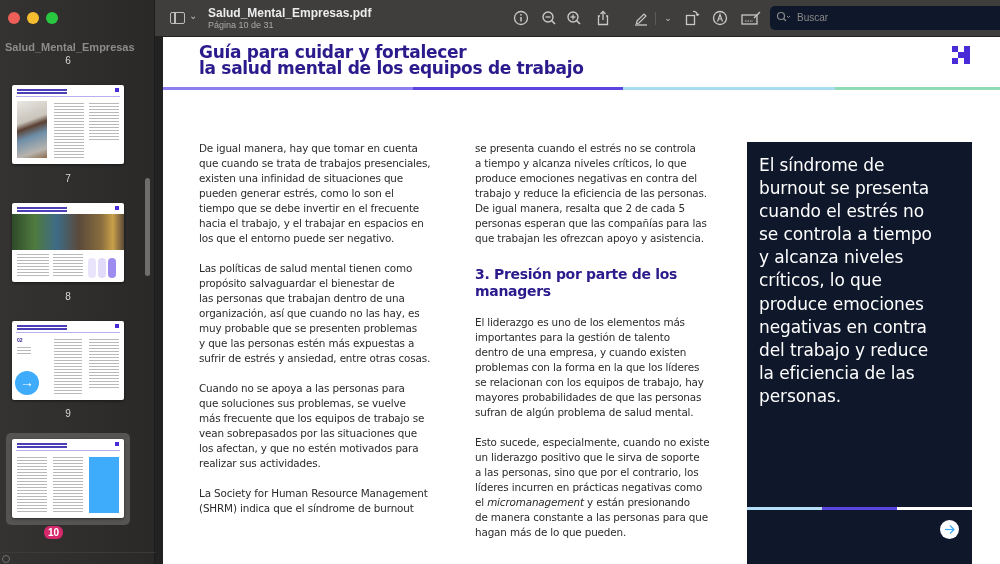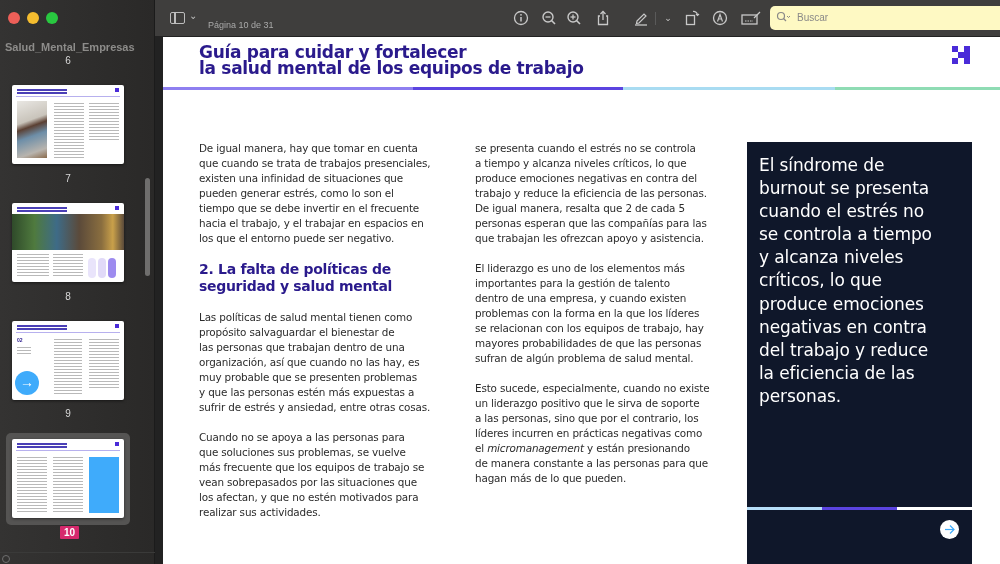--- a/index.html
+++ b/index.html
@@ -12,35 +12,35 @@
   .traffic span { width: 12px; height: 12px; border-radius: 50%; display: block; }
   .t-red { background: #ed5f58; } .t-yellow { background: #f5bd2f; } .t-green { background: #29c840; }
   .sb-title { position: absolute; top: 41px; left: 5px; width: 130px; color: #8d8c8a; font-size: 11px; font-weight: bold; white-space: nowrap; overflow: hidden; }
   .sb-pagenum { position: absolute; color: #d8d8d8; font-size: 10px; width: 136px; text-align: center; }
   .thumb { position: absolute; left: 12px; width: 112px; height: 79px; background: #fff; border-radius: 2px; overflow: hidden; box-shadow: 0 1px 3px rgba(0,0,0,.5); }
   .thumb .th-head { position: absolute; top: 4px; left: 5px; width: 50px; height: 2px; background: #4a3fb6; box-shadow: 0 3px 0 #4a3fb6; }
   .thumb .th-logo { position: absolute; top: 3px; right: 5px; width: 4px; height: 4px; background: #4a2bd8; }
   .thumb .th-rule { position: absolute; top: 11px; left: 4px; right: 4px; height: 1px; background: #b7b0ee; }
   .th-lines { position: absolute; background: repeating-linear-gradient(180deg, #b9b9b9 0 1px, transparent 1px 3px); }
   .thumb-selected-bg { position: absolute; left: 6px; top: 433px; width: 124px; height: 92px; background: #555453; border-radius: 5px; }
-  .page-badge { position: absolute; left: 60px; top: 526px; background: #d6296c; color: #fff; font-size: 10px; font-weight: bold; padding: 1px 4px; border-radius: 1px; }
+  .page-badge { position: absolute; left: 44px; top: 526px; background: #d6296c; color: #fff; font-size: 10px; font-weight: bold; padding: 1px 4px; border-radius: 6px; }
   .sb-scroll { position: absolute; left: 145px; top: 178px; width: 5px; height: 98px; background: #6f6e6d; border-radius: 3px; }
   .sb-bottom { position: absolute; left: 0; bottom: 0; width: 155px; height: 12px; border-top: 1px solid #3a3a39; }
   .sb-add { position: absolute; left: 2px; bottom: 1px; width: 8px; height: 8px; border: 1px solid #6e6e6e; border-radius: 50%; }
 
   
   .toolbar { position: absolute; left: 155px; top: 0; width: 845px; height: 37px; background: #3f3e3d; border-bottom: 1px solid #222; }
   .tb-sidebar-icon { position: absolute; left: 15px; top: 12px; width: 15px; height: 12px; border: 1.5px solid #bdbdbd; border-radius: 2px; }
   .tb-sidebar-icon::before { content: ""; position: absolute; left: 3px; top: 0; bottom: 0; width: 1.5px; background: #bdbdbd; }
   .tb-chev { position: absolute; left: 34px; top: 10px; color: #bdbdbd; font-size: 10px; }
   .tb-title { position: absolute; left: 53px; top: 6px; color: #ececec; font-size: 12px; font-weight: bold; }
   .tb-sub { position: absolute; left: 53px; top: 20px; color: #a9a9a9; font-size: 9px; }
   .tb-icon { position: absolute; top: 9px; width: 18px; height: 18px; display: flex; align-items: center; justify-content: center; }
   .tb-icon svg { width: 16px; height: 16px; }
-  .search { position: absolute; left: 615px; top: 6px; width: 230px; height: 24px; background: #fef9c3; border-radius: 5px 0 0 5px; }
+  .search { position: absolute; left: 615px; top: 6px; width: 230px; height: 24px; background: #0f172a; border-radius: 5px 0 0 5px; }
   .search .glass { position: absolute; left: 6px; top: 5px; }
   .search .ph { position: absolute; left: 27px; top: 6px; color: #8a8988; font-size: 10px; }
 
   
   .doc-gutter { position: absolute; left: 155px; top: 37px; width: 8px; height: 527px; background: #222; }
   .page { position: absolute; left: 163px; top: 37px; width: 837px; height: 527px; background: #fff; overflow: hidden; font-family: "DejaVu Sans", sans-serif; }
   .pg-title { position: absolute; left: 36px; top: 7px; color: #2a1a8c; font-size: 17px; line-height: 16px; font-weight: bold; letter-spacing: -0.3px; }
   .pg-logo { position: absolute; left: 789px; top: 9px; width: 18px; height: 18px; }
   .pg-rule { position: absolute; top: 50px; height: 3px; }
   .col { position: absolute; color: #2b2b2b; font-size: 10.4px; line-height: 15px; letter-spacing: -0.15px; }
@@ -114,20 +114,21 @@
 
     <div class="sb-scroll"></div>
     <div class="sb-bottom">
       <div class="sb-add"></div>
     </div>
   </aside>
 
   <header class="toolbar">
     <div class="tb-sidebar-icon"></div>
     <div class="tb-chev">⌄</div>
+    <div class="tb-title">Salud_Mental_Empresas.pdf</div>
     <div class="tb-sub">Página 10 de 31</div>
 
     <div class="tb-icon" style="left:357px;">
       <svg viewBox="0 0 16 16">
           <circle cx="8" cy="8" r="6.5" fill="none" stroke="#c8c8c8" stroke-width="1.3"></circle>
           <line x1="8" y1="7" x2="8" y2="11.5" stroke="#c8c8c8" stroke-width="1.5"></line>
           <circle cx="8" cy="4.8" r="0.9" fill="#c8c8c8"></circle>
         </svg>
     </div>
     <div class="tb-icon" style="left:385px;">
@@ -207,45 +208,47 @@
     <div class="pg-rule" style="left:672px;width:165px;background:#8fdcb4;"></div>
 
     <section class="col" style="left:36px;top:104px;width:250px;">
       <p>De igual manera, hay que tomar en cuenta
 que cuando se trata de trabajos presenciales,
 existen una infinidad de situaciones que
 pueden generar estrés, como lo son el
 tiempo que se debe invertir en el frecuente
 hacia el trabajo, y el trabajar en espacios en
 los que el entorno puede ser negativo.</p>
-      <h2>2. La falta de políticas de
-seguridad y salud mental</h2>
       <p>Las políticas de salud mental tienen como
 propósito salvaguardar el bienestar de
 las personas que trabajan dentro de una
 organización, así que cuando no las hay, es
 muy probable que se presenten problemas
 y que las personas estén más expuestas a
 sufrir de estrés y ansiedad, entre otras cosas.</p>
       <p>Cuando no se apoya a las personas para
 que soluciones sus problemas, se vuelve
 más frecuente que los equipos de trabajo se
 vean sobrepasados por las situaciones que
 los afectan, y que no estén motivados para
 realizar sus actividades.</p>
+      <p>La Society for Human Resource Management
+(SHRM) indica que el síndrome de burnout</p>
     </section>
 
     <section class="col" style="left:312px;top:104px;width:250px;">
       <p>se presenta cuando el estrés no se controla
 a tiempo y alcanza niveles críticos, lo que
 produce emociones negativas en contra del
 trabajo y reduce la eficiencia de las personas.
 De igual manera, resalta que 2 de cada 5
 personas esperan que las compañías para las
 que trabajan les ofrezcan apoyo y asistencia.</p>
+      <h2 style="margin-top:20px;">3. Presión por parte de los
+managers</h2>
       <p>El liderazgo es uno de los elementos más
 importantes para la gestión de talento
 dentro de una empresa, y cuando existen
 problemas con la forma en la que los líderes
 se relacionan con los equipos de trabajo, hay
 mayores probabilidades de que las personas
 sufran de algún problema de salud mental.</p>
       <p><span>Esto sucede, especialmente, cuando no existe
 un liderazgo positivo que le sirva de soporte
 a las personas, sino que por el contrario, los

